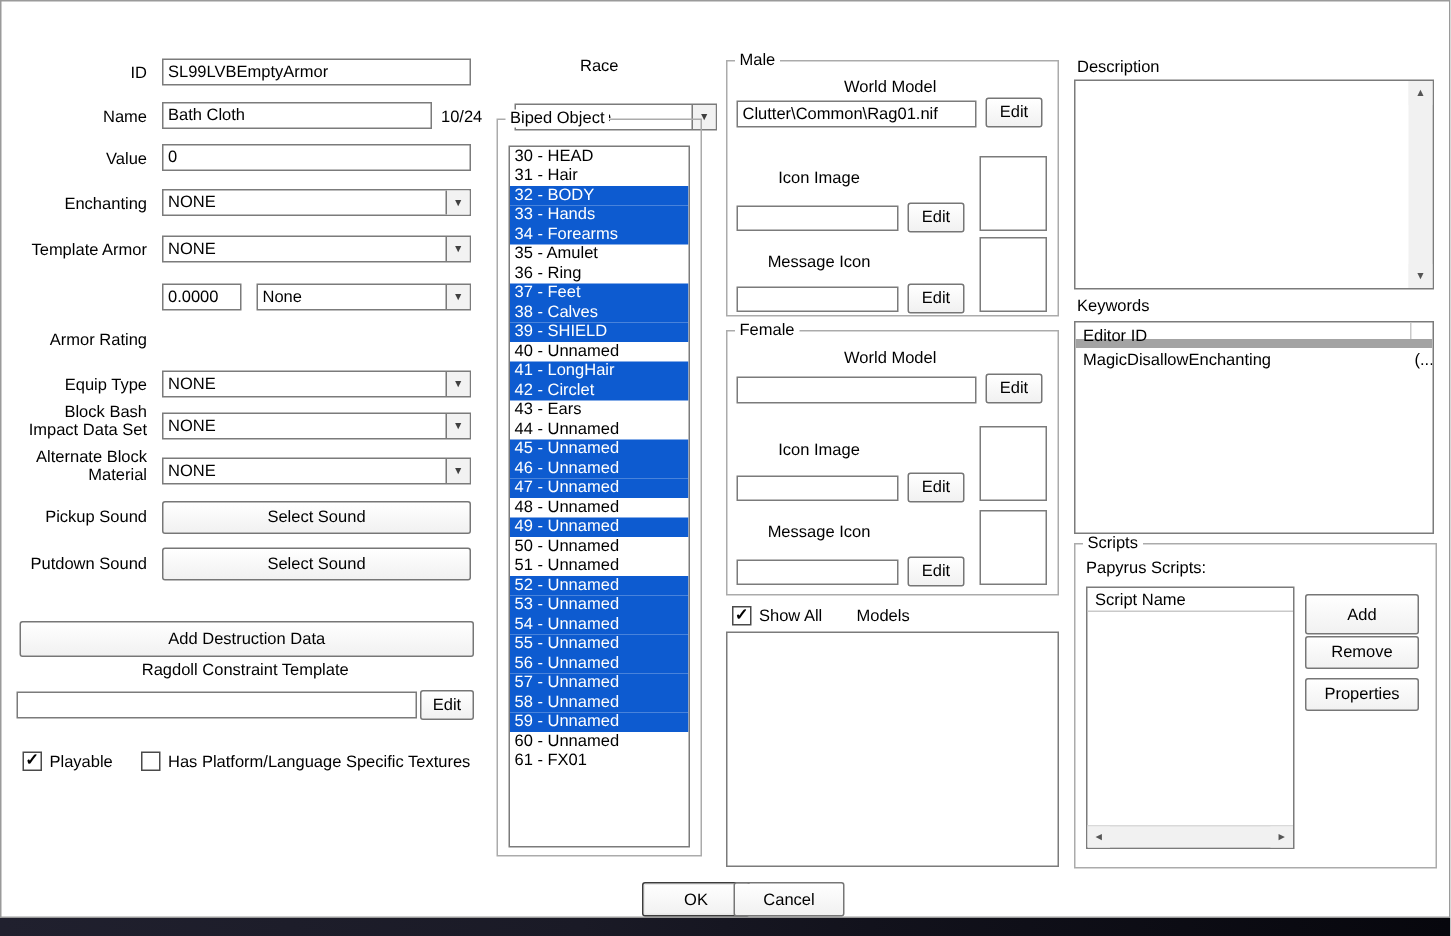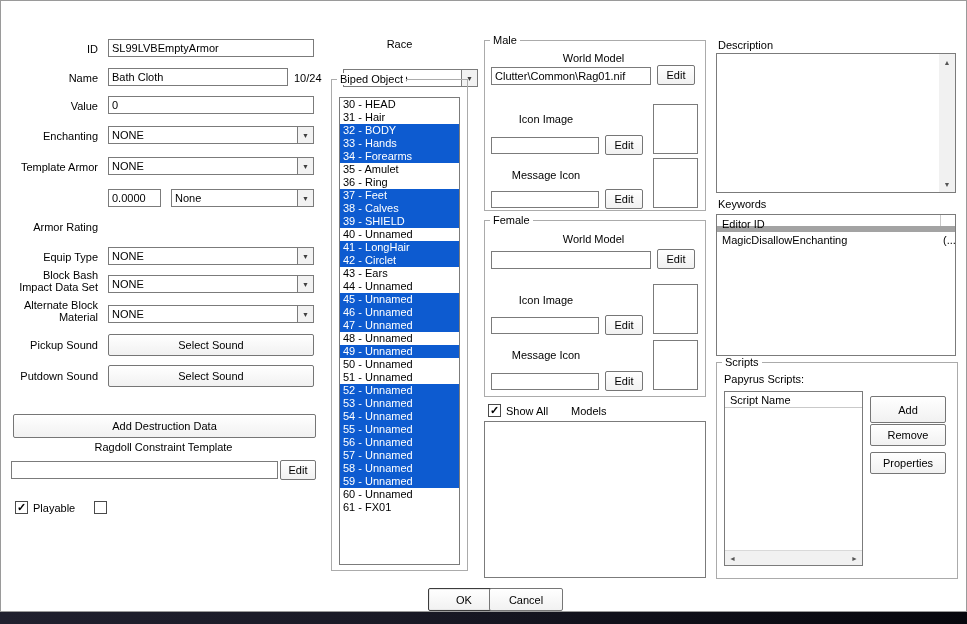--- a/index.html
+++ b/index.html
@@ -130,20 +130,21 @@
     <button class="btn" style="left:12px;top:399px;width:303px;height:24px;margin-top:14px;">Add Destruction Data</button>
 
     <div class="label center" style="left:10px;top:440px;width:305px;">Ragdoll Constraint Template</div>
     <input class="tf" style="left: 10px; top: 460px; width: 267px;" value="">
     <button class="btn" style="left:279px;top:459px;width:36px;height:20px;">Edit</button>
 
     <span class="checkbox checked" style="left:14px;top:500px;">✓</span>
     <div class="label" style="left:32px;top:501px;">Playable</div>
 
     <span class="checkbox" style="left:93px;top:500px;"></span>
+    <div class="label" style="left:111px;top:501px;">Has Platform/Language Specific Textures</div>
 
     <div class="label center" style="left:330px;top:37px;width:137px;">Race</div>
     <div class="combo" style="left:330px;top:68px;width:135px;margin-left:12px;">
       <span class="combo-value">DefaultRace</span>
       <span class="combo-arrow">▼</span>
     </div>
 
     <div class="groupbox" style="left:330px;top:78px;width:137px;height:492px;"></div>
     <span class="group-label" style="left:336px;top:72px;">Biped Object</span>
     <div class="listbox" style="left:338px;top:96px;width:121px;height:468px;">

